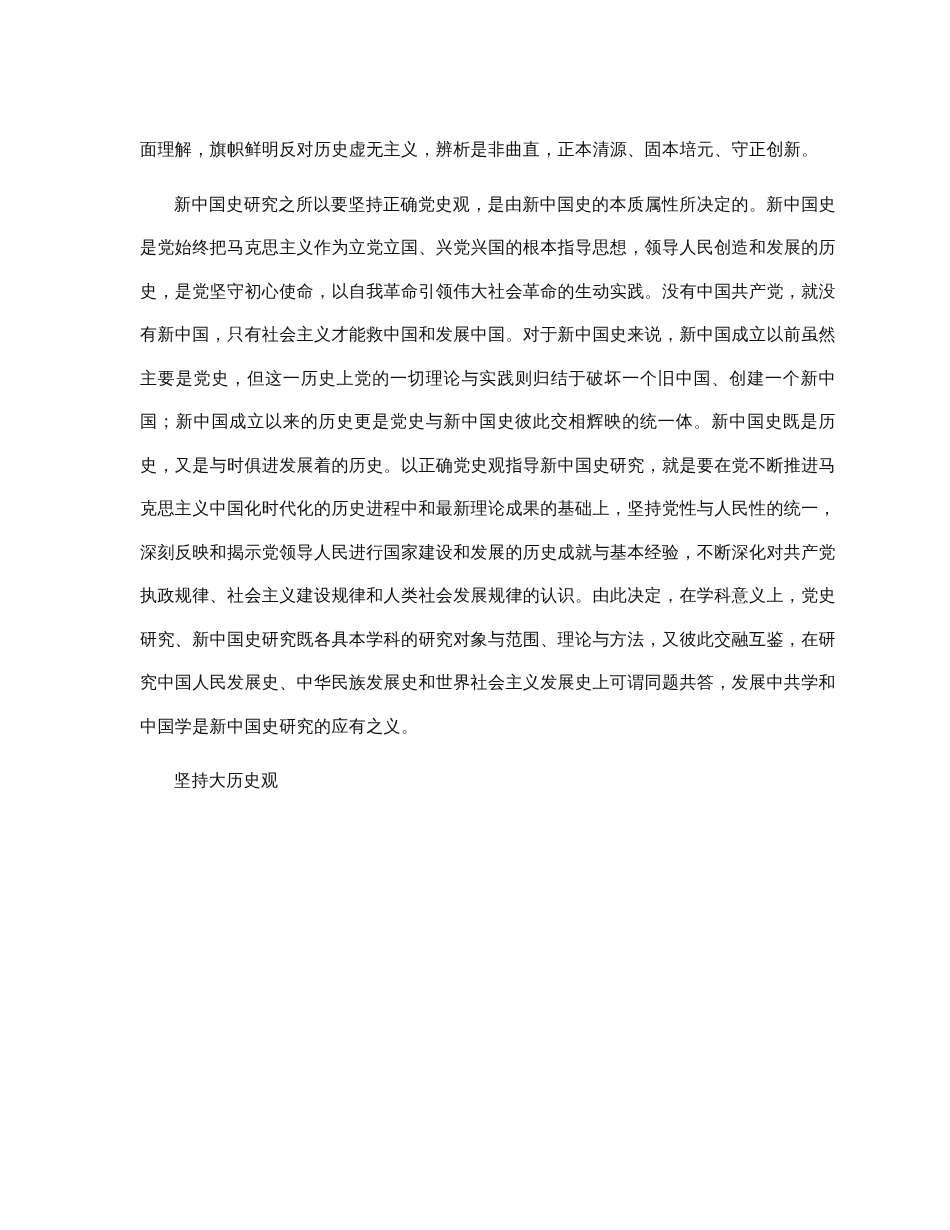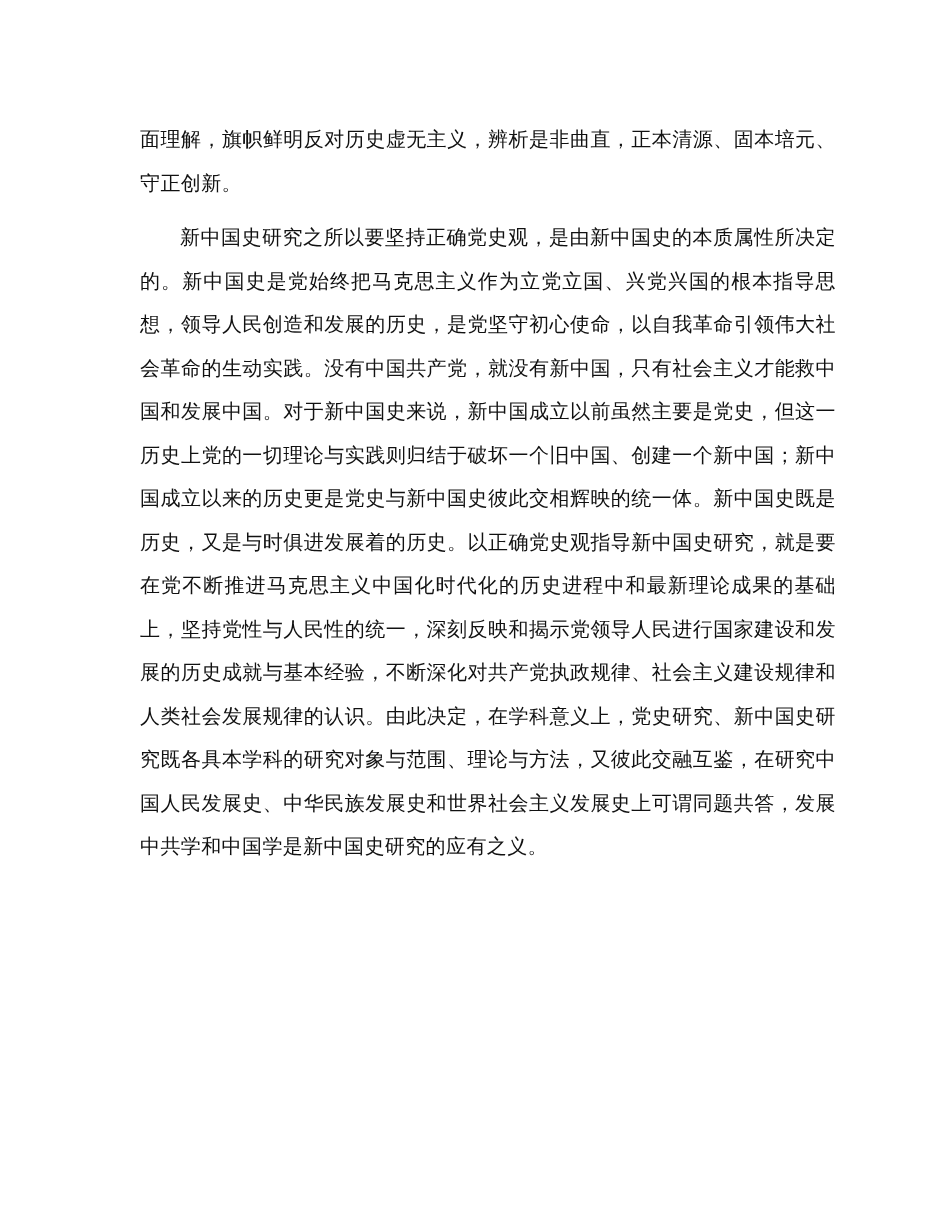--- a/index.html
+++ b/index.html
@@ -1,27 +1,28 @@
 <!DOCTYPE html>
 <html><head>
 <meta charset="utf-8">
 <style>
   html, body { margin: 0; padding: 0; background: #ffffff; }
   body { width: 950px; height: 1230px; position: relative; overflow: hidden; }
   .page {
-    position: absolute; left: 140px; top: 118px; width: 696px;
+    position: absolute; left: 140px; top: 128px; width: 696px;
     font-family: "DejaVu Sans", "Liberation Sans", sans-serif;
-    font-size: 20px; color: #111111;
+    font-size: 17px; color: #111111;
   }
   .para {
     margin: 0 0 11px 0; line-height: 43.5px; text-indent: 2em;
     text-align: justify; text-align-last: left; letter-spacing: 0.4px;
   }
   .para.cont { text-indent: 0; }
   .para.heading { margin-top: 0; }
 </style>
 </head>
 <body>
 
 <div class="page">
   <p class="para cont">面理解，旗帜鲜明反对历史虚无主义，辨析是非曲直，正本清源、固本培元、守正创新。</p>
   <p class="para">新中国史研究之所以要坚持正确党史观，是由新中国史的本质属性所决定的。新中国史是党始终把马克思主义作为立党立国、兴党兴国的根本指导思想，领导人民创造和发展的历史，是党坚守初心使命，以自我革命引领伟大社会革命的生动实践。没有中国共产党，就没有新中国，只有社会主义才能救中国和发展中国。对于新中国史来说，新中国成立以前虽然主要是党史，但这一历史上党的一切理论与实践则归结于破坏一个旧中国、创建一个新中国；新中国成立以来的历史更是党史与新中国史彼此交相辉映的统一体。新中国史既是历史，又是与时俱进发展着的历史。以正确党史观指导新中国史研究，就是要在党不断推进马克思主义中国化时代化的历史进程中和最新理论成果的基础上，坚持党性与人民性的统一，深刻反映和揭示党领导人民进行国家建设和发展的历史成就与基本经验，不断深化对共产党执政规律、社会主义建设规律和人类社会发展规律的认识。由此决定，在学科意义上，党史研究、新中国史研究既各具本学科的研究对象与范围、理论与方法，又彼此交融互鉴，在研究中国人民发展史、中华民族发展史和世界社会主义发展史上可谓同题共答，发展中共学和中国学是新中国史研究的应有之义。</p>
+  <p class="para heading">坚持大历史观</p>
 </div>
 
 </body></html>

